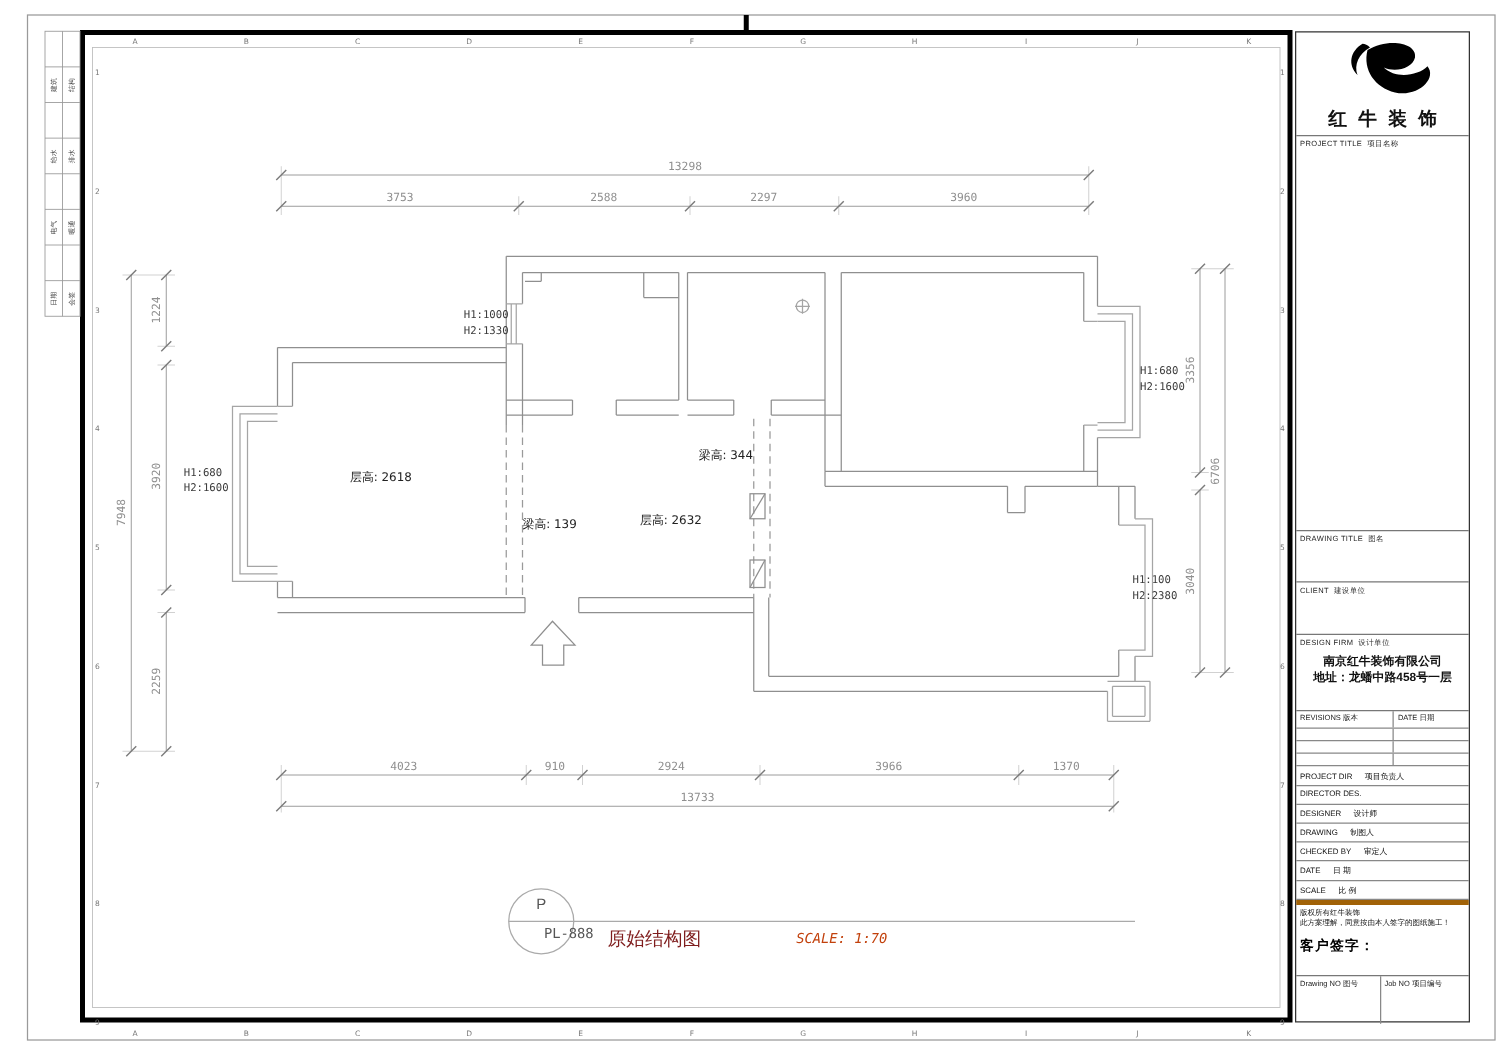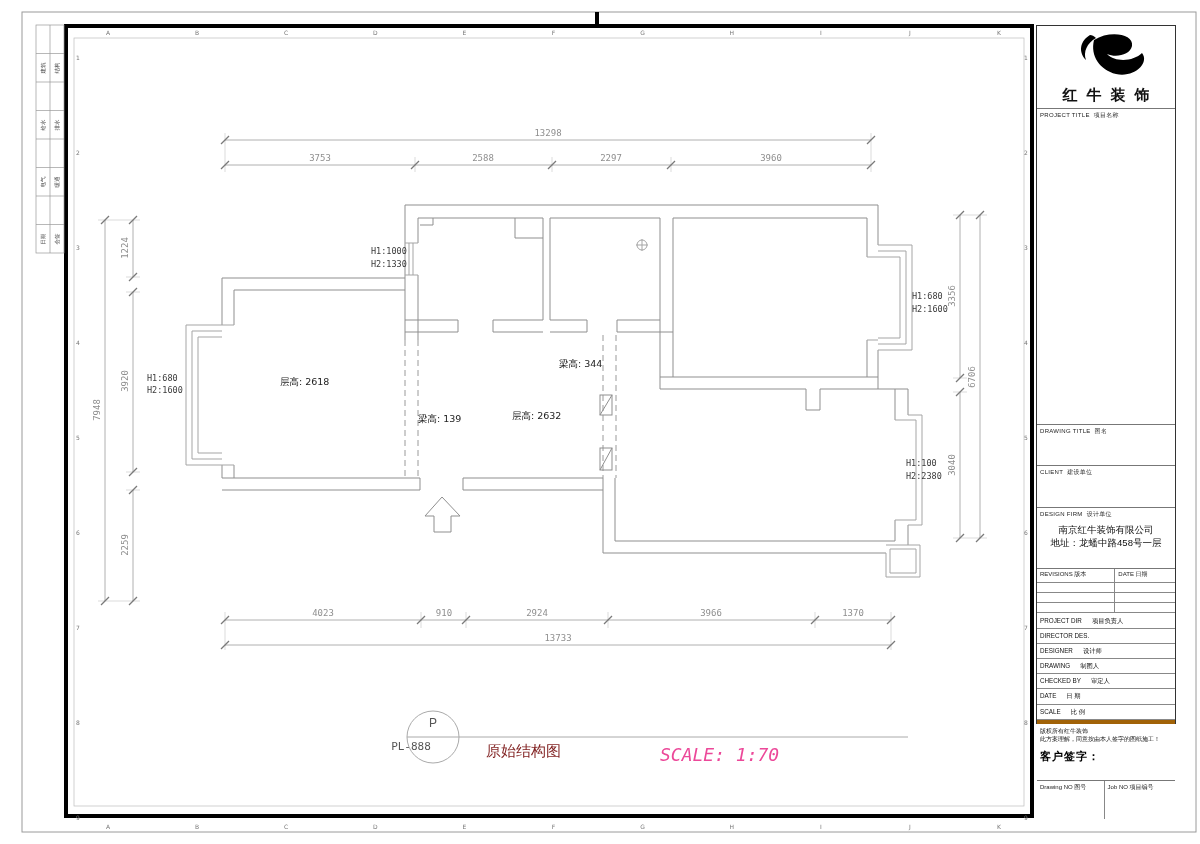--- a/index.html
+++ b/index.html
@@ -16,48 +16,48 @@
   .dash{stroke:#9a9a9a;stroke-width:1;fill:none;stroke-dasharray:6 4;}
   .dimln{stroke:#9c9c9c;stroke-width:0.8;fill:none;}
   .ext{stroke:#c2c2c2;stroke-width:0.6;fill:none;}
   .tk{stroke:#7a7a7a;stroke-width:1.2;}
   .frameheavy{stroke:#000;stroke-width:4;fill:none;}
   .framethin{stroke:#9a9a9a;stroke-width:1;fill:none;}
   .frameinner{stroke:#bdbdbd;stroke-width:0.7;fill:none;}
   .titleln{stroke:#aaa;stroke-width:1;}
 
   
-  #titleblock{position:absolute;left:1036px;top:25px;width:140px;height:699px;
+  #titleblock{position:absolute;left:1036px;top:25px;width:140px;height:793px;
       border:1px solid #333;box-sizing:border-box;background:#fff;font-family:"Liberation Sans",sans-serif;}
   .tb-sec{position:absolute;left:0;width:100%;box-sizing:border-box;border-bottom:1px solid #777;}
   .tb-label{font-size:6px;color:#222;padding:2px 0 0 3px;letter-spacing:0.3px;}
   .tb-label .cn{margin-left:4px;color:#333;}
   .brand{ text-align:center;font-size:15px;font-weight:bold;letter-spacing:9px;color:#111;
           font-family:"Liberation Serif", serif;margin-top:2px;text-indent:9px;}
-  .firmline{text-align:center;font-size:9.5px;color:#111;line-height:13px;font-weight:normal;}
+  .firmline{text-align:center;font-size:9.5px;color:#111;line-height:13px;font-weight:bold;}
   .revrow{display:flex;box-sizing:border-box;border-bottom:1px solid #888;}
   .revrow .c1{width:58%;border-right:1px solid #888;box-sizing:border-box;font-size:6px;padding:1px 0 0 3px;color:#222;}
   .revrow .c2{width:42%;font-size:6px;padding:1px 0 0 3px;color:#222;}
   .prow{box-sizing:border-box;border-bottom:1px solid #888;height:15.1px;font-size:6.3px;color:#111;
         padding:3px 0 0 3px;white-space:nowrap;}
   .prow .cn{margin-left:10px;}
   .copy{font-size:6px;color:#111;line-height:8px;padding:3px 2px 0 3px;}
   .sign{font-size:11px;font-weight:bold;color:#000;padding:6px 0 0 3px;letter-spacing:1px;}
   .numrow{display:flex;height:100%;}
   .numrow .c1{width:50%;border-right:1px solid #888;box-sizing:border-box;font-size:6px;padding:2px 0 0 3px;color:#222;}
   .numrow .c2{width:50%;font-size:6px;padding:2px 0 0 3px;color:#222;}
 
   
   #plantitle-en{position:absolute;left:518px;top:706px;font-size:25px;font-weight:bold;
       letter-spacing:7px;color:#141414;font-family:"Liberation Sans",sans-serif;}
   #plantitle-cn{position:absolute;left:486px;top:742px;font-size:15px;color:#7f1d1d;}
-  #plantitle-scale{position:absolute;left:637px;top:744px;font-size:18px;font-style:italic;
-      color:#ec4899;font-family:"DejaVu Sans Mono",monospace;margin-left:23px;}
+  #plantitle-scale{position:absolute;left:637px;top:744px;font-size:11px;font-style:italic;
+      color:#c2410c;font-family:"DejaVu Sans Mono",monospace;}
   #circ-p{position:absolute;left:407px;top:716px;width:52px;text-align:center;font-size:12px;color:#555;}
-  #circ-code{position:absolute;left:385px;top:740px;width:52px;text-align:center;font-size:11px;color:#555;
+  #circ-code{position:absolute;left:429px;top:740px;width:52px;text-align:center;font-size:11px;color:#555;
       font-family:"DejaVu Sans Mono",monospace;}
 </style>
 </head>
 <body>
 
 <div id="page">
 
 <svg id="sheet" width="1200" height="844" viewBox="0 0 1200 844">
   <defs>
     <path id="tk" d="M-4,4 L4,-4"></path>

